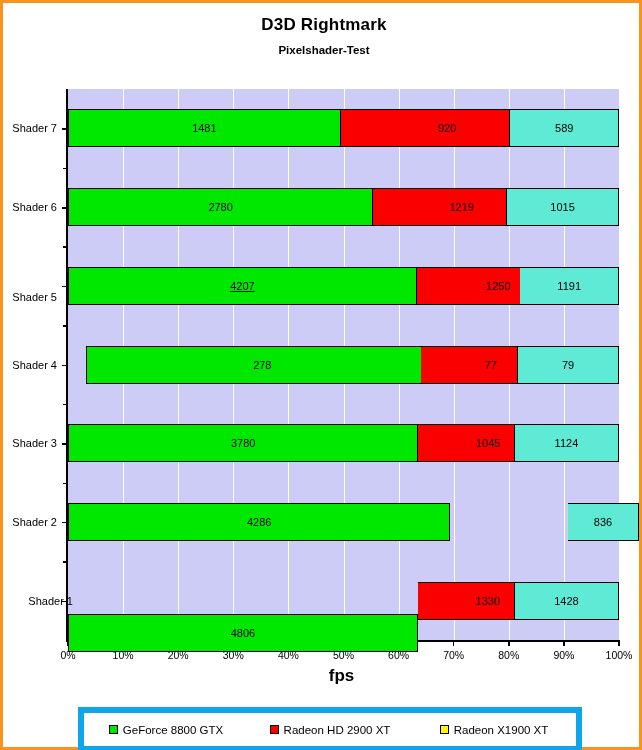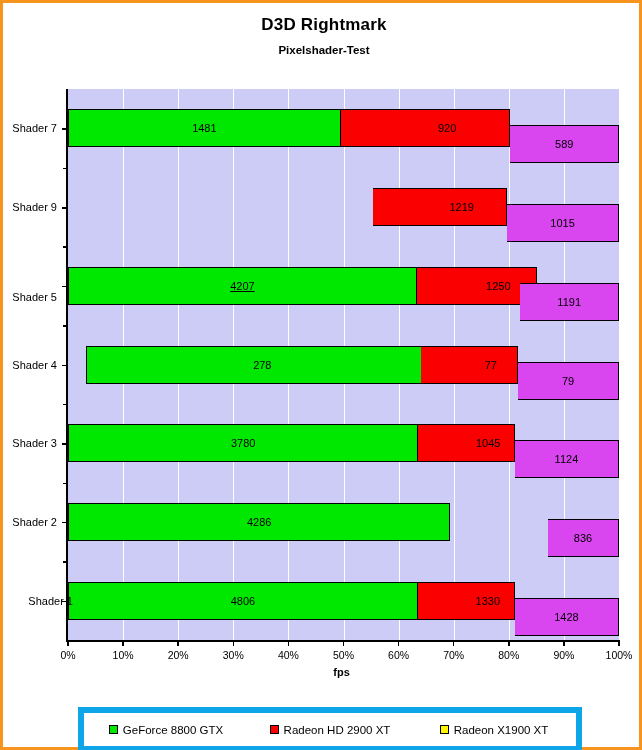--- a/index.html
+++ b/index.html
@@ -46,39 +46,39 @@
     box-sizing:border-box;
     border-top:1.5px solid #000;
     border-bottom:1.5px solid #000;
     border-right:1.5px solid #000;
     display:flex;align-items:center;justify-content:center;
     font-size:11px;color:#000;overflow:hidden;white-space:nowrap;
   }
   .bar.first{border-left:1.5px solid #000;}
   .seg-a{background:#00E800;}
   .seg-b{background:#FA0000;padding-left:44px;}
-  .seg-c{background:#d946ef;margin-top:16px;}
+  .seg-c{background:#5eead4;}
   .ytick{
     position:absolute;left:-6px;width:6px;height:1.5px;background:#000;
   }
   .ylabwrap{position:absolute;left:0;top:86px;width:58px;height:551px;}
   .ylab{
     position:absolute;left:0;width:54px;text-align:right;
     font-size:11px;color:#000;white-space:nowrap;line-height:14px;
   }
 
   
   .xtick{position:absolute;top:551px;width:1.5px;height:6px;background:#000;}
   .xlab{
     position:absolute;top:560px;width:46px;margin-left:-23px;
     text-align:center;font-size:10.5px;color:#000;
   }
   #xtitle{
     position:absolute;left:63px;top:663px;width:551px;text-align:center;
-    font-size:11px;font-weight:bold;color:#000;
+    font-size:17px;font-weight:bold;color:#000;
   }
 
   
   #legend{
     position:absolute;left:75px;top:704px;width:492px;height:33px;
     border:6px solid #0ea5e9;background:#ffffff;
     display:flex;align-items:center;
   }
   .legend-item{
     flex:1 1 0;display:flex;align-items:center;justify-content:center;
@@ -131,20 +131,21 @@
       <div class="xtick" style="left: 550.25px;"></div>
       <div class="xlab" style="left: 551px;">100%</div>
       <div class="rowtrack" style="top: 20.3571px;">
         <div class="bar seg-a first" title="GeForce 8800 GTX — Shader 7: 1481" style="left: 0px; width: 272.745px;">1481</div>
         <div class="bar seg-b" title="Radeon HD 2900 XT — Shader 7: 920" style="left: 272.745px; width: 169.708px;">920</div>
         <div class="bar seg-c" title="Radeon X1900 XT — Shader 7: 589" style="left: 442.453px; width: 108.547px;">589</div>
       </div>
       <div class="ytick" style="top: 39.3571px;"></div>
       <div class="ytick" style="top: 78.7143px; width: 5px; left: -5px;"></div>
       <div class="rowtrack" style="top: 99.0714px;">
+        <div class="bar seg-a first" title="GeForce 8800 GTX — Shader 6: 2780" style="left: 0px; width: 305.254px;">2780</div>
         <div class="bar seg-b" title="Radeon HD 2900 XT — Shader 6: 1219" style="left: 305.254px; width: 133.893px;">1219</div>
         <div class="bar seg-c" title="Radeon X1900 XT — Shader 6: 1015" style="left: 439.147px; width: 111.853px;">1015</div>
       </div>
       <div class="ytick" style="top: 118.071px;"></div>
       <div class="ytick" style="top: 157.429px; width: 5px; left: -5px;"></div>
       <div class="rowtrack" style="top: 177.786px;">
         <div class="bar seg-a first" title="GeForce 8800 GTX — Shader 5: 4207" style="left: 0px; width: 348.783px; text-decoration: underline;">4207</div>
         <div class="bar seg-b" title="Radeon HD 2900 XT — Shader 5: 1250" style="left: 348.783px; width: 120px;">1250</div>
         <div class="bar seg-c" title="Radeon X1900 XT — Shader 5: 1191" style="left: 452.371px; width: 98.629px;">1191</div>
       </div>
@@ -159,35 +160,35 @@
       <div class="ytick" style="top: 314.857px; width: 5px; left: -5px;"></div>
       <div class="rowtrack" style="top: 335.214px;">
         <div class="bar seg-a first" title="GeForce 8800 GTX — Shader 3: 3780" style="left: 0px; width: 350.436px;">3780</div>
         <div class="bar seg-b" title="Radeon HD 2900 XT — Shader 3: 1045" style="left: 350.436px; width: 96.425px;">1045</div>
         <div class="bar seg-c" title="Radeon X1900 XT — Shader 3: 1124" style="left: 446.861px; width: 104.139px;">1124</div>
       </div>
       <div class="ytick" style="top: 354.214px;"></div>
       <div class="ytick" style="top: 393.571px; width: 5px; left: -5px;"></div>
       <div class="rowtrack" style="top: 413.929px;">
         <div class="bar seg-a first" title="GeForce 8800 GTX — Shader 2: 4286" style="left: 0px; width: 382.394px;">4286</div>
-        <div class="bar seg-c" title="Radeon X1900 XT — Shader 2: 836" style="left: 480px; width: 71px;">836</div>
+        <div class="bar seg-c" title="Radeon X1900 XT — Shader 2: 836" style="left: 500px; width: 71px;">836</div>
       </div>
       <div class="ytick" style="top: 432.929px;"></div>
       <div class="ytick" style="top: 472.286px; width: 5px; left: -5px;"></div>
       <div class="rowtrack" style="top: 492.643px;">
-        <div class="bar seg-a first" title="GeForce 8800 GTX — Shader 1: 4806" style="left: 0px; width: 349.885px;">4806</div>
+        <div class="bar seg-a first" title="GeForce 8800 GTX — Shader 1: 4806" style="left: 0px; width: 349.885px; margin-top: 32px;">4806</div>
         <div class="bar seg-b" title="Radeon HD 2900 XT — Shader 1: 1330" style="left: 349.885px; width: 96.976px;">1330</div>
         <div class="bar seg-c" title="Radeon X1900 XT — Shader 1: 1428" style="left: 446.861px; width: 104.139px;">1428</div>
       </div>
       <div class="ytick" style="top: 511.643px;"></div>
     </div>
 
   <div class="ylabwrap" id="ylabwrap">
       <div class="ylab" style="top: 32.3571px;">Shader 7</div>
-      <div class="ylab" style="top: 111.071px;">Shader 9</div>
+      <div class="ylab" style="top: 111.071px;">Shader 6</div>
       <div class="ylab" style="top: 201px;">Shader 5</div>
       <div class="ylab" style="top: 268.5px;">Shader 4</div>
       <div class="ylab" style="top: 347.214px;">Shader 3</div>
       <div class="ylab" style="top: 425.929px;">Shader 2</div>
       <div class="ylab" style="top: 504.643px; padding-left: 16px;">Shader 1</div>
     </div>
 
   <div id="xtitle">fps</div>
 
   <div id="legend">

